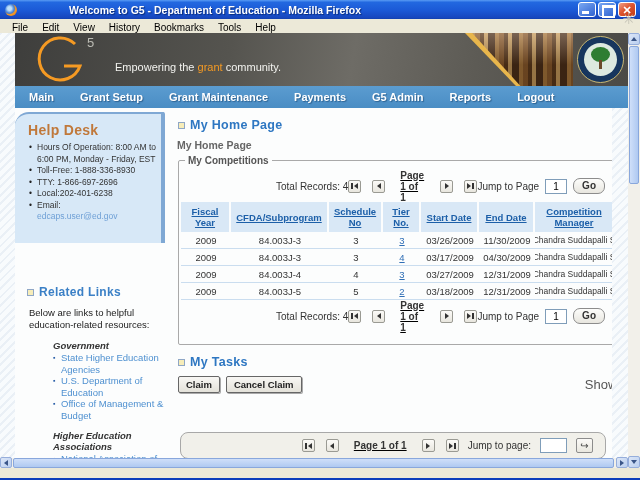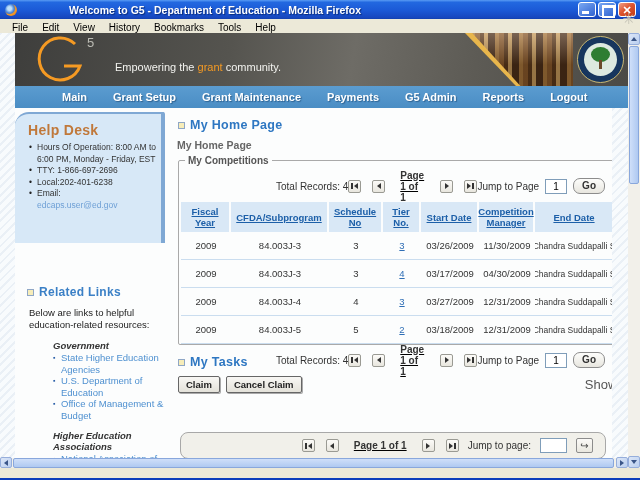--- a/index.html
+++ b/index.html
@@ -47,21 +47,21 @@
     background:repeating-linear-gradient(90deg,#8B5A2B 0 5px,#5E3A1B 5px 9px,#C89B5B 9px 13px,#4E3019 13px 20px,#A8763B 20px 24px);}
   .shelf::after{content:"";position:absolute;inset:0;background:linear-gradient(180deg,rgba(255,255,255,.25),rgba(0,0,0,.25) 60%);}
   .seal{position:absolute;right:4px;top:3px;width:47px;height:47px;border-radius:50%;
     background:#17365E;border:1px solid #C9B873;display:flex;align-items:center;justify-content:center;}
   .seal-inner{width:33px;height:33px;border-radius:50%;background:#DDE9E0;position:relative;overflow:hidden;}
   .seal-tree{position:absolute;left:7px;top:4px;width:19px;height:15px;border-radius:50%;background:#2E7D32;}
   .seal-trunk{position:absolute;left:15px;top:17px;width:3px;height:9px;background:#6B4A2B;}
 
   
   .navbar{position:absolute;left:15px;top:53px;width:613px;height:22px;
-    background:linear-gradient(180deg,#5B9CD0,#4A8DC4);display:flex;align-items:center;padding-left:34px;}
+    background:linear-gradient(180deg,#5B9CD0,#4A8DC4);display:flex;align-items:center;padding-left:1px;}
   .nav-item{color:#fff;font-size:11px;font-weight:bold;padding:0 13px;text-shadow:1px 1px 1px rgba(20,60,100,.55);white-space:nowrap;}
 
   
   .contentbg{position:absolute;left:15px;top:75px;width:597px;height:360px;background:#FCFDFD;overflow:hidden;}
 
   
   .sidebar{position:absolute;left:0;top:0;width:152px;height:360px;}
   .helpdesk{margin-top:4px;width:150px;height:131px;background:#D7E8F7;
     border-top:2px solid #7FA8D4;border-right:4px solid #7FA8D4;border-radius:14px 2px 0 0;
     padding:8px 4px 0 13px;overflow:hidden;}
@@ -99,21 +99,21 @@
   .jumpgrp{display:flex;align-items:center;gap:6px;margin-right:8px;}
   .jump-label{font-size:10px;color:#333;}
   .jump-input{width:22px;height:15px;border:1px solid #7F9DB9;font-size:10px;text-align:center;padding:0;}
   .go-btn{height:16px;padding:0 8px;font-size:10px;font-weight:bold;color:#333;
     background:linear-gradient(#FDFDFB,#E8E6DF);border:1px solid #8C8C8C;border-radius:7px;line-height:14px;}
 
   .comp-table{display:grid;grid-template-columns:50px 98px 54px 38px 58px 56px 78px;margin:4px 0 0 0;}
   .th{background:#D9E8F6;border-right:2px solid #FCFDFD;min-height:30px;display:flex;align-items:center;justify-content:center;
     font-size:9.5px;font-weight:bold;color:#1C5FA8;text-decoration:underline;text-align:center;line-height:11px;padding:2px 1px;}
   .th:nth-child(7){border-right:none;}
-  .td{height:28px;display:flex;align-items:center;justify-content:center;font-size:9.5px;color:#333;
+  .td{height:17px;display:flex;align-items:center;justify-content:center;font-size:9.5px;color:#333;
     border-bottom:1px solid #CADDEF;white-space:nowrap;overflow:hidden;}
   .td.mgr{font-size:8.5px;}
   .td a,.tierlink{color:#2F6EB5;text-decoration:underline;}
 
   .tasks-h{display:flex;align-items:center;margin:10px 0 0 3px;color:#2E77C2;font-size:12.5px;font-weight:bold;letter-spacing:.3px;}
   .tasks-row{display:flex;align-items:center;margin:6px 0 0 3px;height:18px;}
   .task-btn{height:17px;padding:0 7px;font-size:9.5px;font-weight:bold;color:#222;
     background:linear-gradient(#F8F7F4,#E4E2DA);border:1px solid #666;border-radius:2px;
     box-shadow:1px 1px 0 #AAA;margin-right:6px;line-height:15px;}
   .show-label{margin-left:auto;font-size:13px;color:#555;margin-right:6px;}
@@ -203,20 +203,21 @@
       <span class="nav-item">Logout</span>
     </div>
 
   <div class="contentbg">
 
     <div class="sidebar">
       <div class="helpdesk">
         <div class="helpdesk-title">Help Desk</div>
         <ul class="hd-list" id="helpdesk-list">
             <li>Hours Of Operation: 8:00 AM to 6:00 PM, Monday - Friday, EST</li>
+            <li>Toll-Free: 1-888-336-8930</li>
             <li>TTY: 1-866-697-2696</li>
             <li>Local:202-401-6238</li>
             <li>Email:<span class="hd-email-link">edcaps.user@ed.gov</span></li>
           </ul>
       </div>
       <div class="related">
         <div class="related-title">
           <span class="sec-icon"></span>
           <span>Related Links</span>
         </div>
@@ -276,22 +277,22 @@
             <button class="go-btn">Go</button>
           </span>
         </div>
 
         <div class="comp-table" id="comp-table">
             <div class="th">Fiscal Year</div>
             <div class="th">CFDA/Subprogram</div>
             <div class="th">Schedule No</div>
             <div class="th">Tier No.</div>
             <div class="th">Start Date</div>
+            <div class="th">End Date</div>
             <div class="th">Competition Manager</div>
-            <div class="th">End Date</div>
             <div class="td">2009</div>
             <div class="td">84.003J-3</div>
             <div class="td">3</div>
             <div class="td">
               <span class="tierlink">3</span>
             </div>
             <div class="td">03/26/2009</div>
             <div class="td">11/30/2009</div>
             <div class="td mgr">Chandra Suddapalli S</div>
             <div class="td">2009</div>

